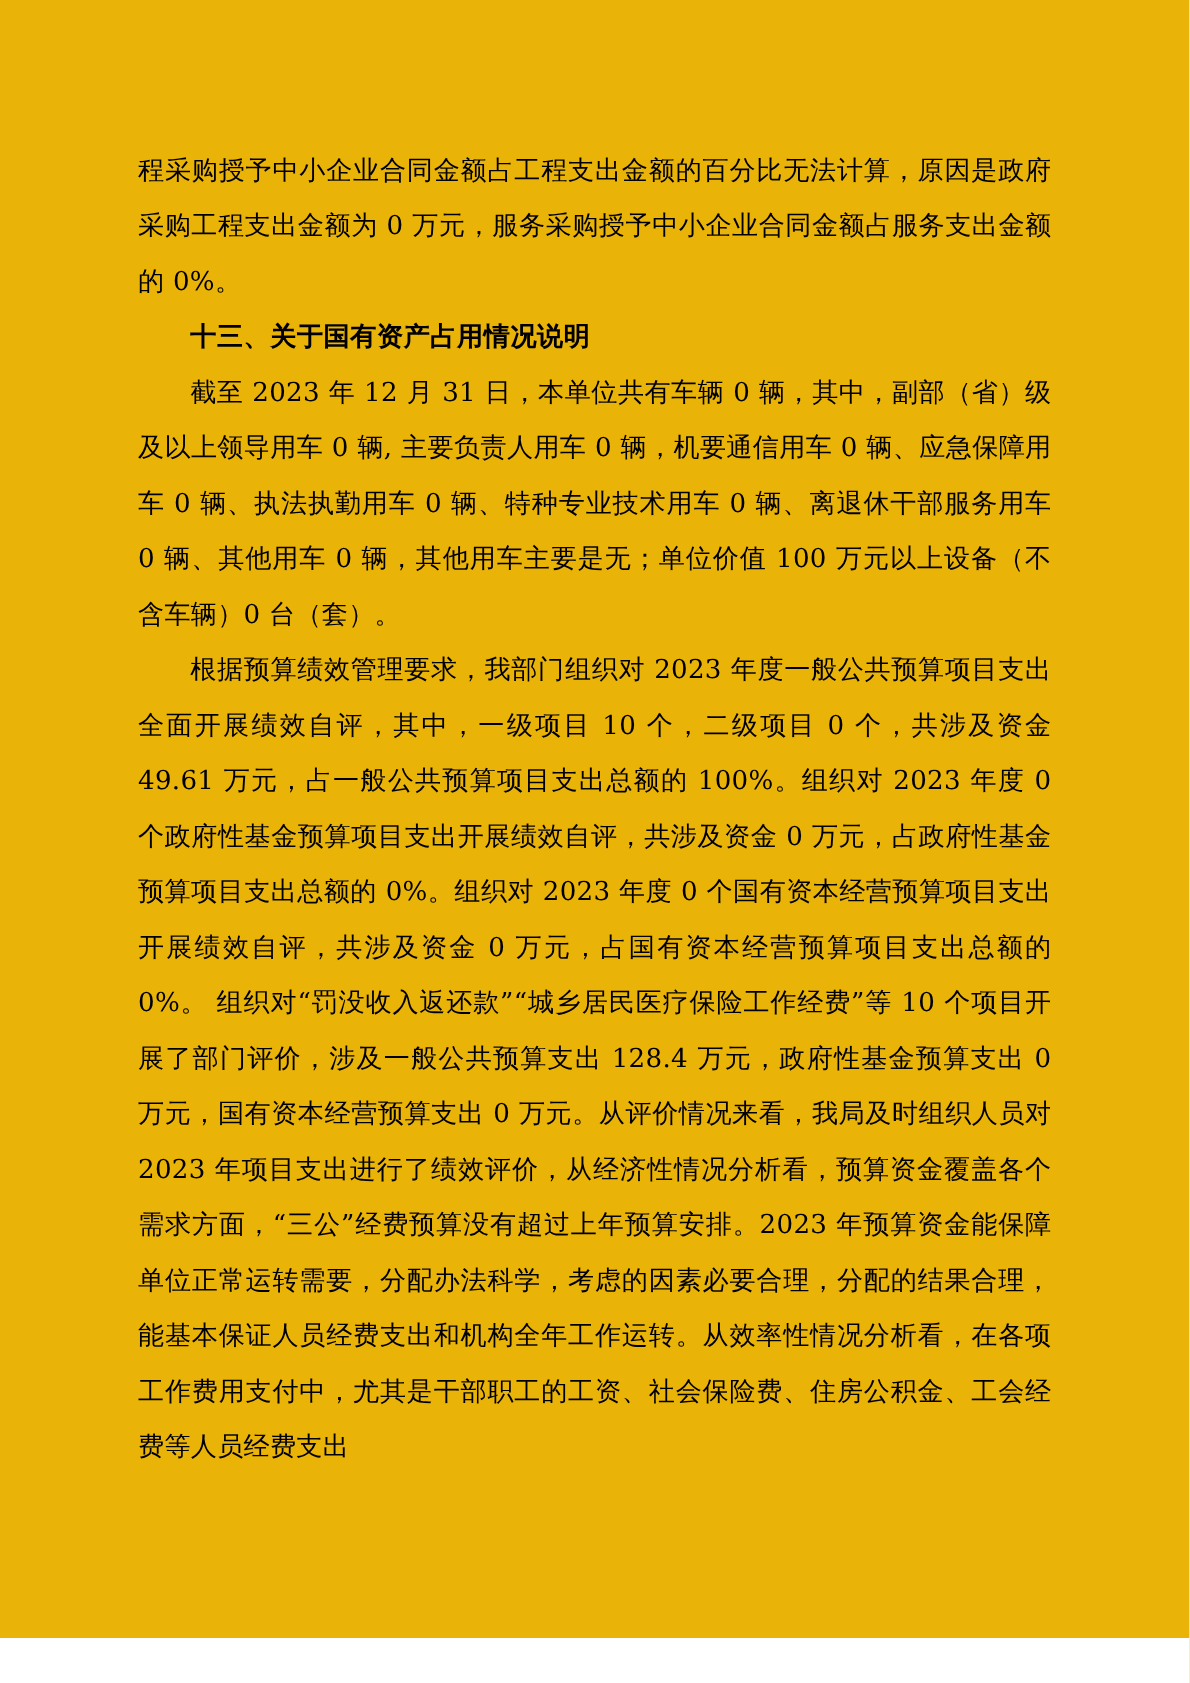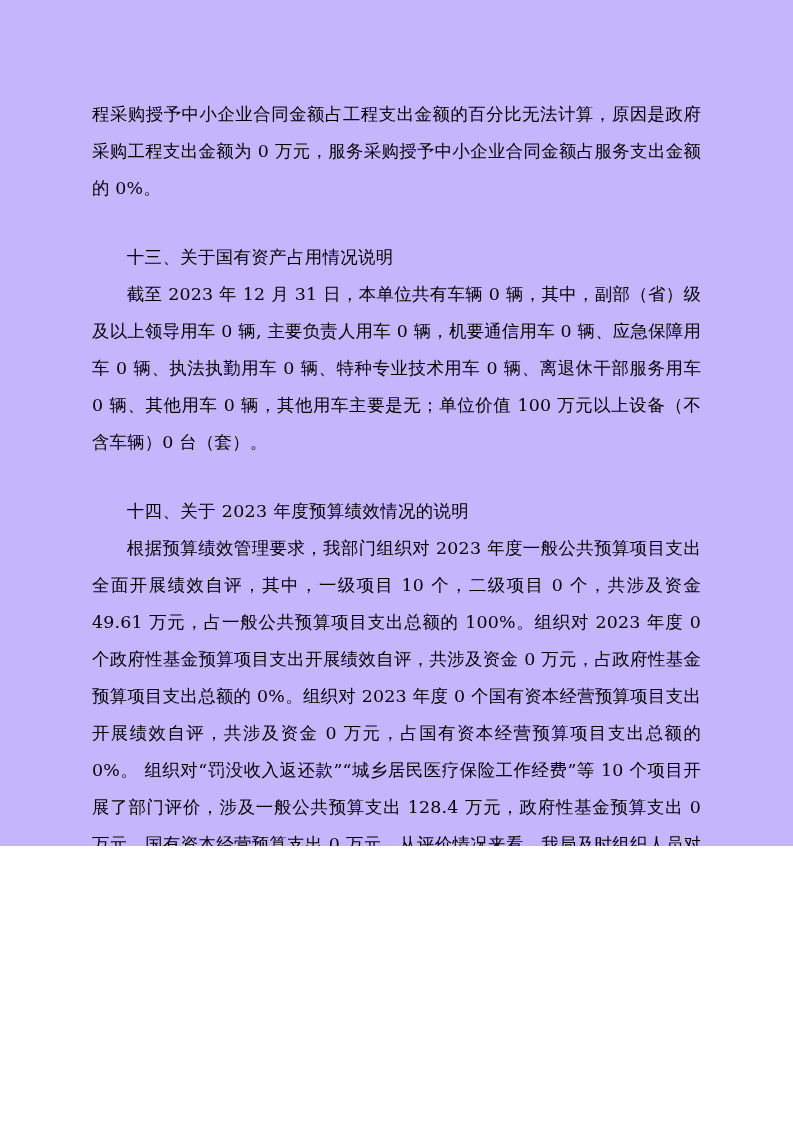--- a/index.html
+++ b/index.html
@@ -9,44 +9,43 @@
   }
   body {
     width: 793px;
     height: 1122px;
     font-family: "DejaVu Serif", "Liberation Serif", serif;
     color: #000000;
   }
   .page {
     position: relative;
     width: 793px;
-    height: 846px;
-    background: #c4b5fd;
+    height: 1092px;
+    background: #eab308;
     box-sizing: border-box;
     padding: 96px 92px 60px 92px;
     overflow: hidden;
   }
   .doc-body {
     font-size: 17.4px;
     line-height: 37px;
     text-align: justify;
     text-justify: inter-ideograph;
     letter-spacing: 0.2px;
   }
   p {
     margin: 0;
   }
   .para {
     text-indent: 2em;
   }
   .heading {
-    font-weight: normal;
+    font-weight: bold;
     text-indent: 2em;
     letter-spacing: 0.4px;
-    margin-top: 32px;
   }
   .subheading {
     font-weight: bold;
     text-indent: 2em;
     letter-spacing: 0.4px;
   }
   .cont {
     text-indent: 0;
   }
 </style>
@@ -55,19 +54,18 @@
 
 <div class="page">
   <div class="doc-body">
 
     <p class="cont">程采购授予中小企业合同金额占工程支出金额的百分比无法计算，原因是政府采购工程支出金额为 0 万元，服务采购授予中小企业合同金额占服务支出金额的 0%。</p>
 
     <p class="heading">十三、关于国有资产占用情况说明</p>
 
     <p class="para">截至 2023 年 12 月 31 日，本单位共有车辆 0 辆，其中，副部（省）级及以上领导用车 0 辆, 主要负责人用车 0 辆，机要通信用车 0 辆、应急保障用车 0 辆、执法执勤用车 0 辆、特种专业技术用车 0 辆、离退休干部服务用车 0 辆、其他用车 0 辆，其他用车主要是无；单位价值 100 万元以上设备（不含车辆）0 台（套）。</p>
 
-    <p class="heading">十四、关于 2023 年度预算绩效情况的说明</p>
 
 
     <p class="para">根据预算绩效管理要求，我部门组织对 2023 年度一般公共预算项目支出全面开展绩效自评，其中，一级项目 10 个，二级项目 0 个，共涉及资金 49.61 万元，占一般公共预算项目支出总额的 100%。组织对 2023 年度 0 个政府性基金预算项目支出开展绩效自评，共涉及资金 0 万元，占政府性基金预算项目支出总额的 0%。组织对 2023 年度 0 个国有资本经营预算项目支出开展绩效自评，共涉及资金 0 万元，占国有资本经营预算项目支出总额的 0%。 组织对“罚没收入返还款”“城乡居民医疗保险工作经费”等 10 个项目开展了部门评价，涉及一般公共预算支出 128.4 万元，政府性基金预算支出 0 万元，国有资本经营预算支出 0 万元。从评价情况来看，我局及时组织人员对 2023 年项目支出进行了绩效评价，从经济性情况分析看，预算资金覆盖各个需求方面，“三公”经费预算没有超过上年预算安排。2023 年预算资金能保障单位正常运转需要，分配办法科学，考虑的因素必要合理，分配的结果合理，能基本保证人员经费支出和机构全年工作运转。从效率性情况分析看，在各项工作费用支付中，尤其是干部职工的工资、社会保险费、住房公积金、工会经费等人员经费支出</p>
 
   </div>
 </div>
 
 </body></html>

